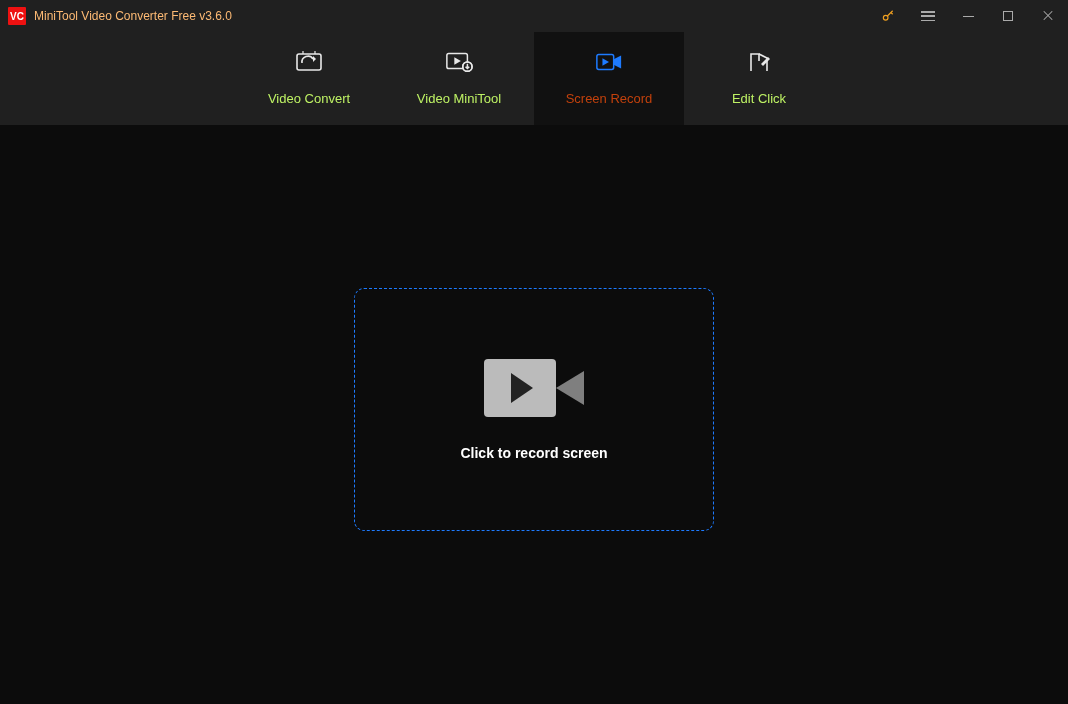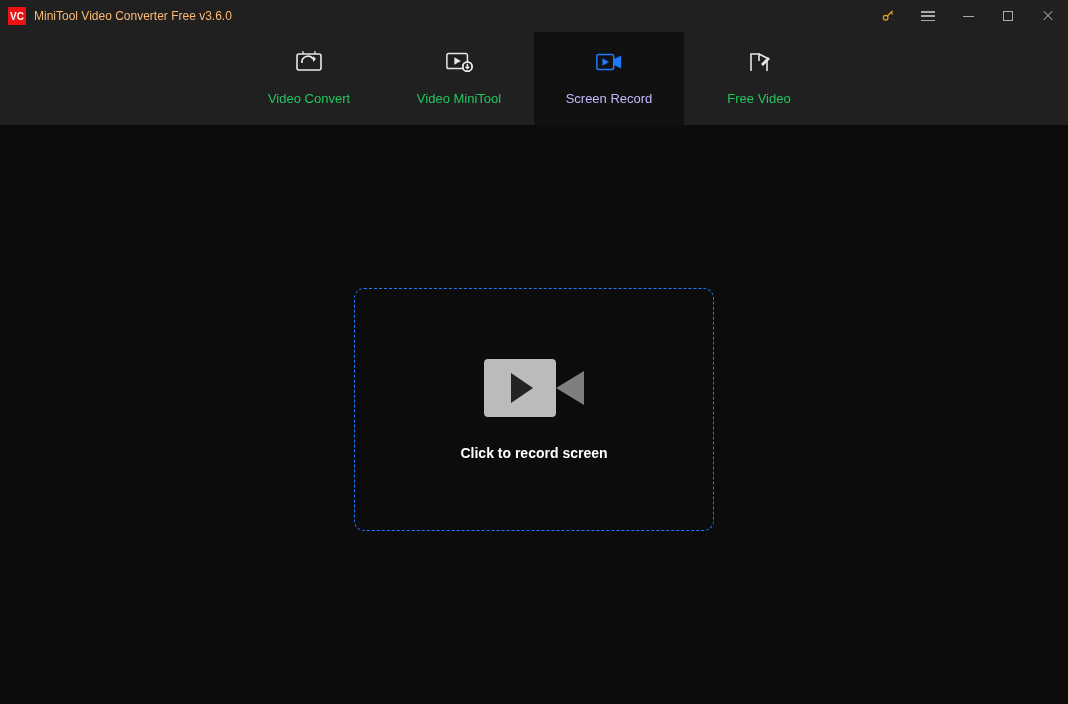--- a/index.html
+++ b/index.html
@@ -105,26 +105,26 @@
       justify-content: center;
     }
     .tab {
       width: 150px;
       display: flex;
       flex-direction: column;
       align-items: center;
       justify-content: center;
       gap: 18px;
       cursor: pointer;
-      color: #22c55e;
+      color: #bef264;
       font-size: 13px;
     }
     .tab.active {
       background: #111111;
-      color: #c4b5fd;
+      color: #c2410c;
     }
     .tab-icon {
       width: 28px;
       height: 22px;
       display: flex;
       align-items: center;
       justify-content: center;
     }
     .tab-icon svg { display: block; }
 
@@ -258,21 +258,21 @@
   </div>
 
   <div class="tab">
     <div class="tab-icon">
       <svg width="26" height="22" viewBox="0 0 26 22" fill="none" stroke="#e8e8e8" stroke-width="1.6">
         <path d="M5 20 L5 3 L13 3 L13 10"></path>
         <path d="M13 3 L21 7 L21 20"></path>
         <path d="M15 13 L22 6 L24 8 L17 15 Z" fill="#e8e8e8" stroke="none"></path>
       </svg>
     </div>
-    <span>Free Video</span>
+    <span>Edit Click</span>
   </div>
 </div>
 
 <div class="main">
   <div class="record-box">
     <div class="camera-icon">
       <div class="camera-body">
           <div class="camera-play"></div>
         </div>
       <div class="camera-lens"></div>

